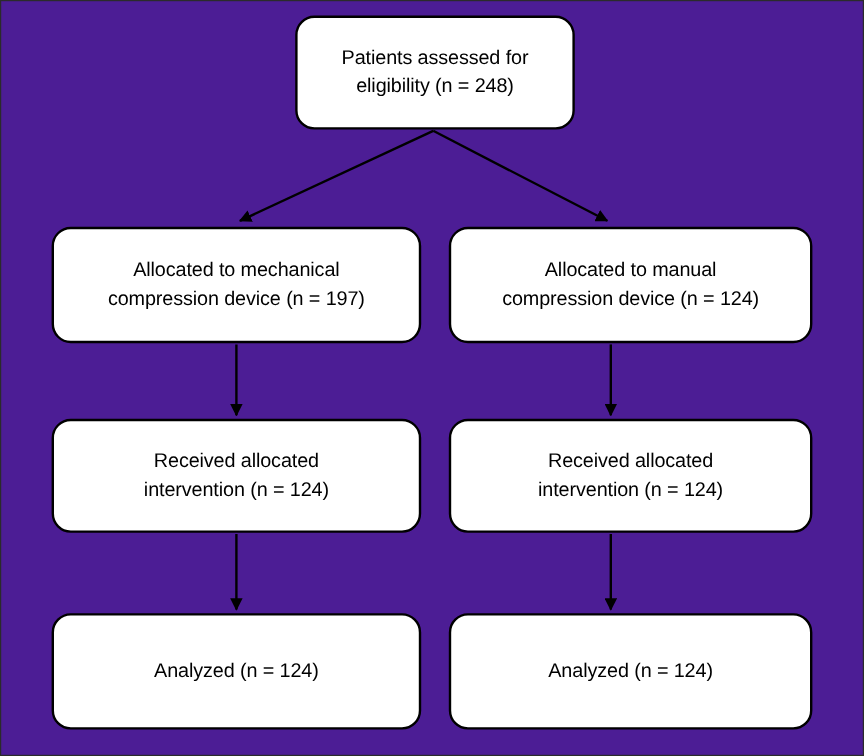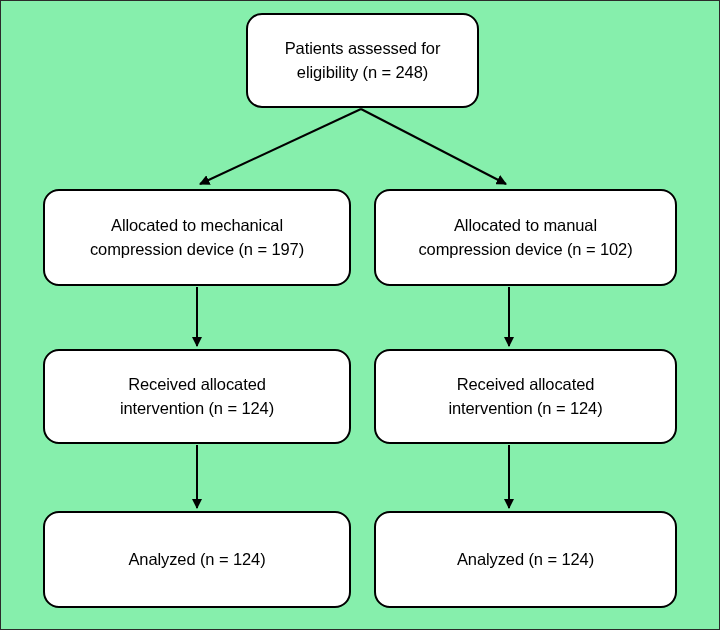--- a/index.html
+++ b/index.html
@@ -5,21 +5,21 @@
 <style>
   html, body {
     margin: 0;
     padding: 0;
     background: #ffffff;
   }
   #canvas {
     position: relative;
     width: 720px;
     height: 630px;
-    background: #86efac;
+    background: #4c1d95;
     border: 1px solid #2b2b2b;
     box-sizing: border-box;
     overflow: hidden;
     font-family: "Liberation Sans", sans-serif;
   }
   .flow-svg {
     position: absolute;
     left: 0;
     top: 0;
     width: 720px;
@@ -99,21 +99,21 @@
 eligibility (n = 248)</span>
   </div>
 
   <div class="node" id="node-alloc-left">
     <span class="node-text">Allocated to mechanical
 compression device (n = 197)</span>
   </div>
 
   <div class="node" id="node-alloc-right">
     <span class="node-text">Allocated to manual
-compression device (n = 102)</span>
+compression device (n = 124)</span>
   </div>
 
   <div class="node" id="node-followup-left">
     <span class="node-text">Received allocated
 intervention (n = 124)</span>
   </div>
 
   <div class="node" id="node-followup-right">
     <span class="node-text">Received allocated
 intervention (n = 124)</span>

